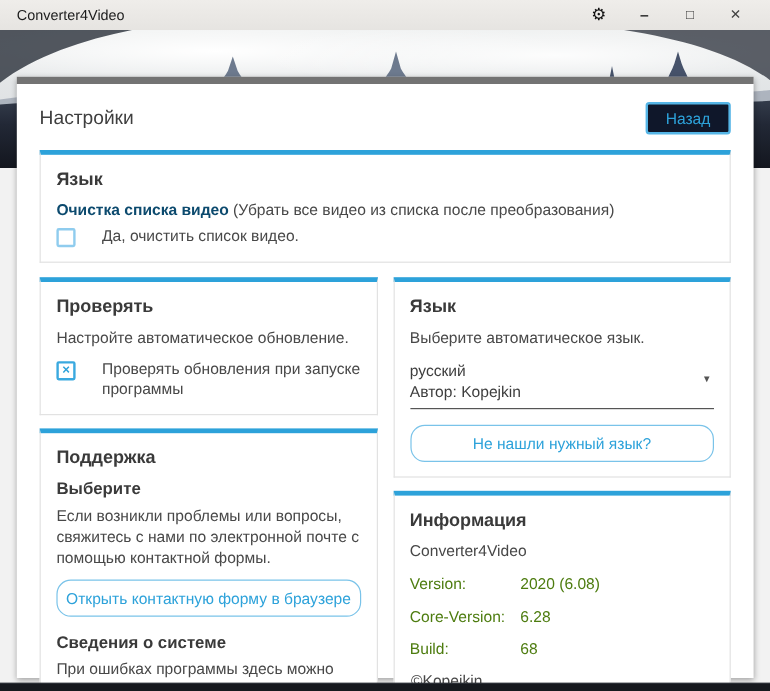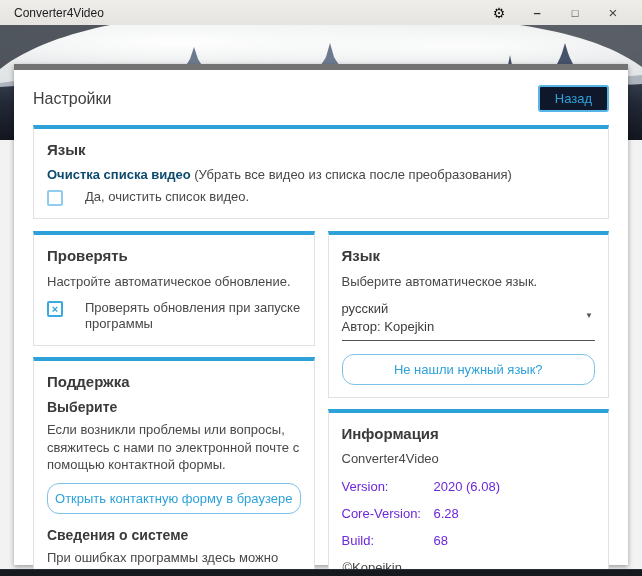--- a/index.html
+++ b/index.html
@@ -83,21 +83,21 @@
   
   .lang-select{
     position:relative;margin:4px 0 13px 0;padding:0 14px 4px 0;
     border-bottom:1px solid #555;font-size:13px;color:#3d3d3d;line-height:1.4;cursor:pointer;
   }
   .lang-select .caret{
     position:absolute;right:2px;top:10px;font-size:8px;color:#555;
   }
   
   .app-name-line{font-size:13px;color:#474747;margin:2px 0 13px 0;}
-  .info-row{display:flex;font-size:13px;color:#6d28d9;margin-bottom:12px;}
+  .info-row{display:flex;font-size:13px;color:#4d7c0f;margin-bottom:12px;}
   .info-label{width:92px;flex:none;}
   .copyright{font-size:13px;color:#474747;margin:2px 0 4px 1px;}
 </style>
 </head>
 <body>
 
 <div class="titlebar">
   <span class="app-title">Converter4Video</span>
   <div class="win-controls">
     <span class="win-btn gear">⚙</span>

